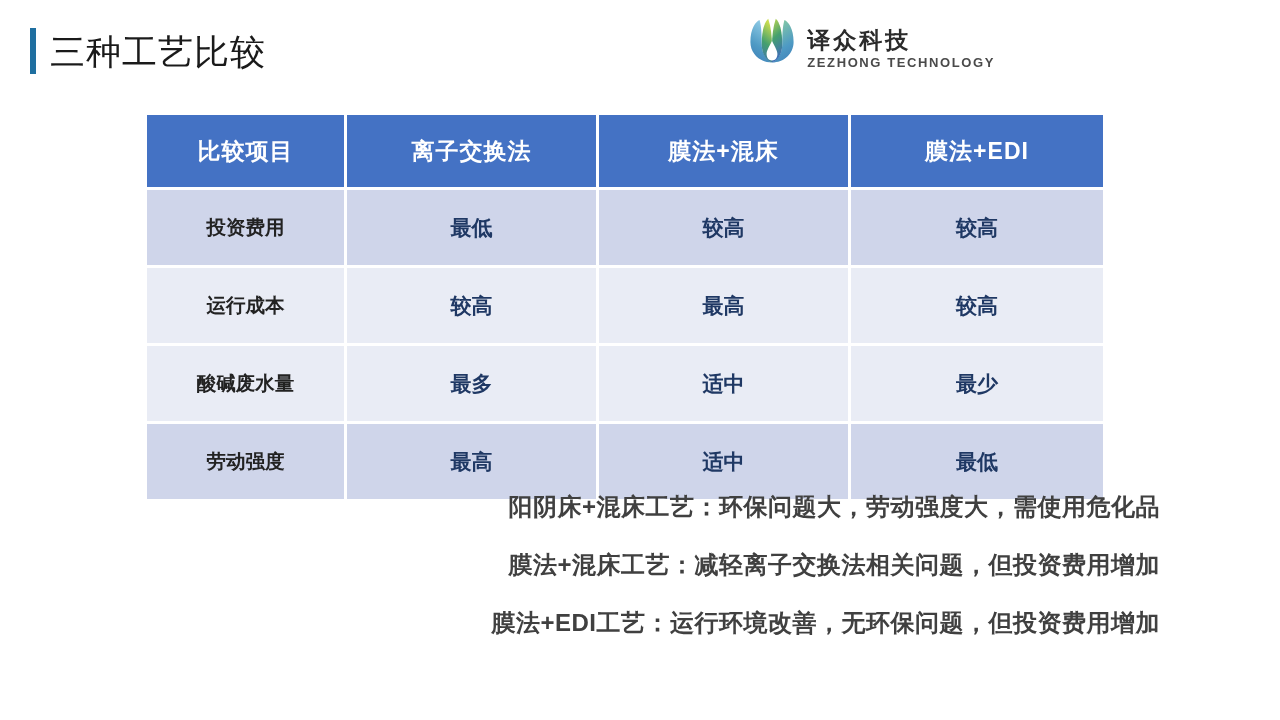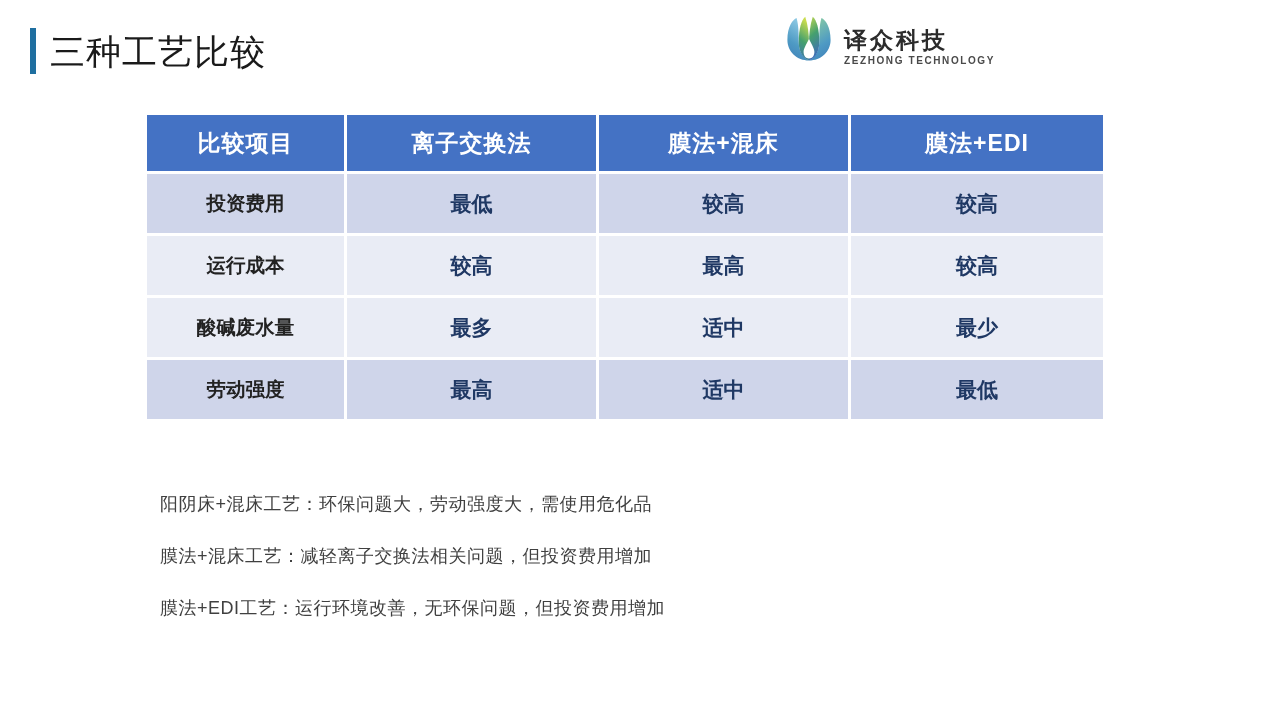--- a/index.html
+++ b/index.html
@@ -67,21 +67,21 @@
   }
   .logo-cn {
     font-size: 23px;
     font-weight: 700;
     color: #2b2b2b;
     letter-spacing: 3px;
     line-height: 1.08;
     margin-top: 16px;
   }
   .logo-en {
-    font-size: 10px;
+    font-size: 13px;
     font-weight: 700;
     color: #4a4a4a;
     letter-spacing: 1.6px;
     line-height: 1.2;
     margin-top: 2px;
     text-align: center;
   }
 
   
   .cmp-table {
@@ -92,21 +92,21 @@
     border-collapse: separate;
     border-spacing: 0;
     table-layout: fixed;
   }
   .cmp-table th,
   .cmp-table td {
     border-right: 3px solid #ffffff;
     border-bottom: 3px solid #ffffff;
     text-align: center;
     vertical-align: middle;
-    padding: 0;
+    padding: 8px;
   }
   .cmp-table th:last-child,
   .cmp-table td:last-child {
     border-right: none;
   }
   .cmp-table tr:last-child td {
     border-bottom: none;
   }
   .cmp-table thead th {
     background: #4472C4;
@@ -142,27 +142,28 @@
   }
 
   
   .notes {
     position: absolute;
     left: 160px;
     top: 495px;
     width: 1000px;
   }
   .note-line {
-    font-size: 18px;
-    font-weight: 400;
+    font-size: 24px;
+    font-weight: 700;
     color: #404040;
     line-height: 1;
     margin-bottom: 34px;
     white-space: nowrap;
     letter-spacing: 0.5px;
+    text-align: right;
   }
   .note-line:last-child {
     margin-bottom: 0;
   }
 </style>
 </head>
 <body>
 
 <div class="slide-header">
 

